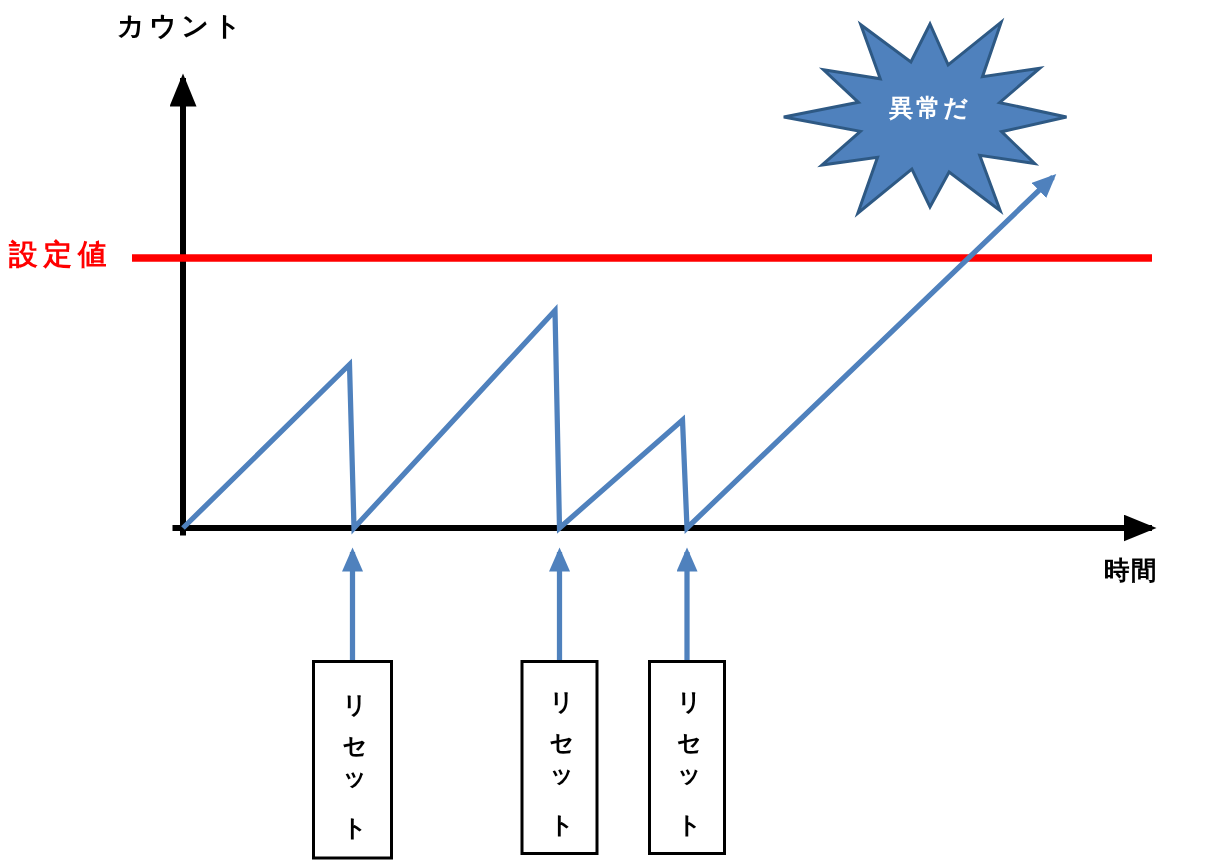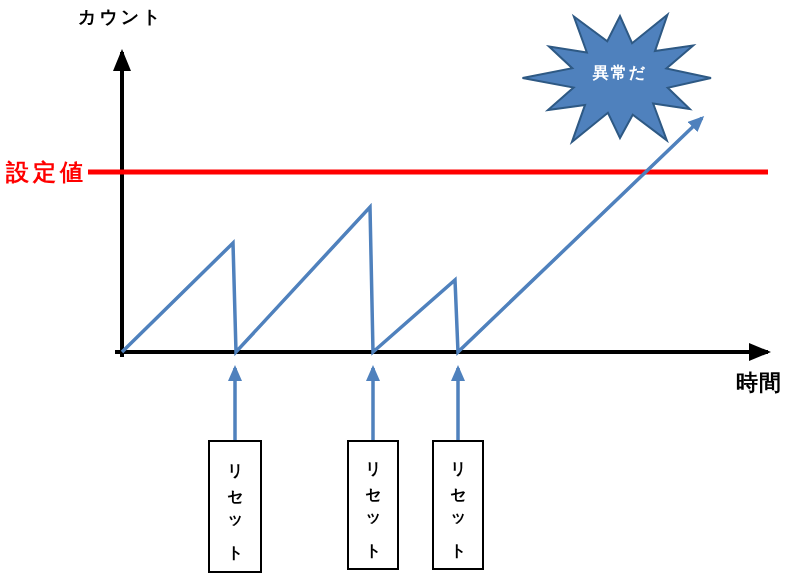--- a/index.html
+++ b/index.html
@@ -15,24 +15,24 @@
   }
   .canvas svg { position: absolute; left: 0; top: 0; }
   .label {
     position: absolute;
     font-weight: bold;
     color: #000000;
     white-space: nowrap;
     line-height: 1;
   }
   .y-label   { left: 78px;  top: 8px;   font-size: 18px; letter-spacing: 3px; }
-  .x-label   { left: 736px; top: 372px; font-size: 22px; letter-spacing: 1px; }
+  .x-label   { left: 736px; top: 372px; font-size: 17px; letter-spacing: 1px; }
   .threshold-label {
     left: 6px; top: 161px;
-    font-size: 23px; letter-spacing: 4px;
+    font-size: 19px; letter-spacing: 4px;
     color: #ff0000;
   }
   .burst-label {
     left: 620px; top: 73px;
     transform: translate(-50%, -50%);
     color: #ffffff;
     font-size: 16px; letter-spacing: 2px;
   }
   .reset-box {
     position: absolute;

